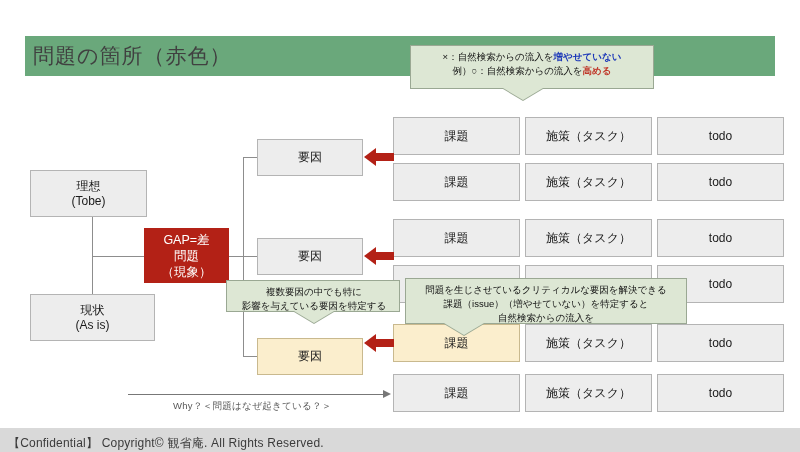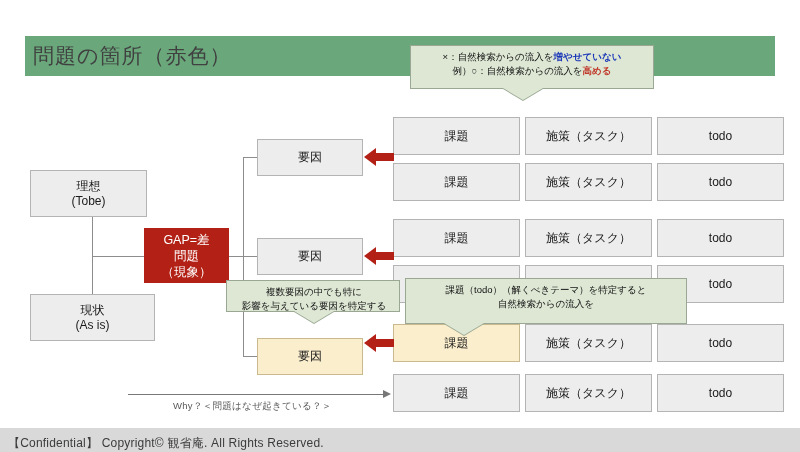--- a/index.html
+++ b/index.html
@@ -219,21 +219,22 @@
     <span class="tail t-wide" style="left:92px; bottom:-12px;"></span>
   </div>
 
   <div class="callout" style="left:226px; top:280px; width:174px; height:32px;padding-left:8px;">
     <div>複数要因の中でも特に</div>
     <div>影響を与えている要因を特定する</div>
     <span class="tail t-wide" style="left:67px; bottom:-12px;"></span>
   </div>
 
   <div class="callout" style="left:405px; top:278px; width:282px; height:46px;">
-    <div>課題（todo）（解くべきテーマ）を特定すると</div>
+    <div>問題を生じさせているクリティカルな要因を解決できる</div>
+    <div>課題（issue）（増やせていない）を特定すると</div>
     <div>自然検索からの流入を</div>
     <span class="tail t-wide" style="left:38px; bottom:-12px;"></span>
   </div>
 
   <div class="why-line" style="left:128px; top:394px; width:258px;"></div>
   <div class="why-head" style="left:383px; top:390px;"></div>
   <div class="why-text" style="left:173px; top:400px;">Why？＜問題はなぜ起きている？＞</div>
 
   <div class="footer-bar"></div>
   <div class="footer-text">【Confidential】 Copyright© 観省庵. All Rights Reserved.</div>

